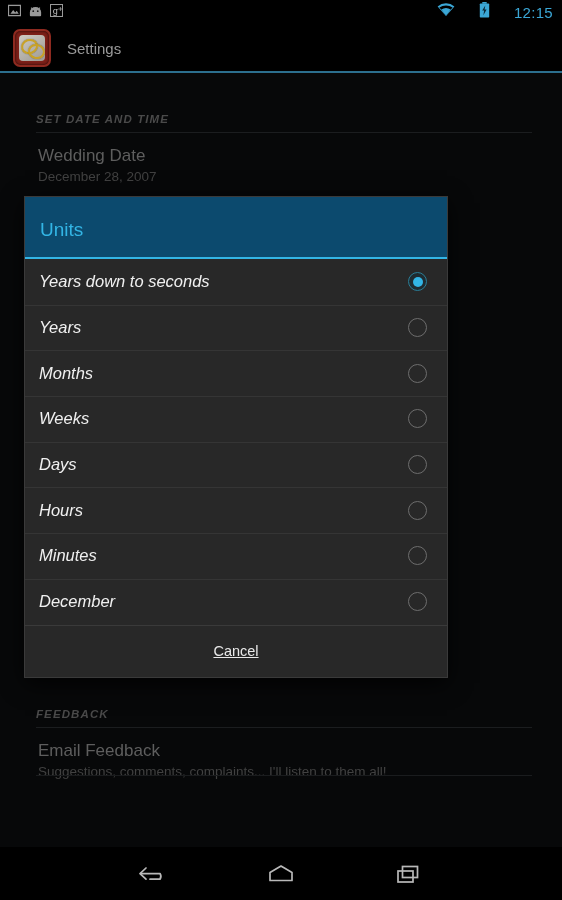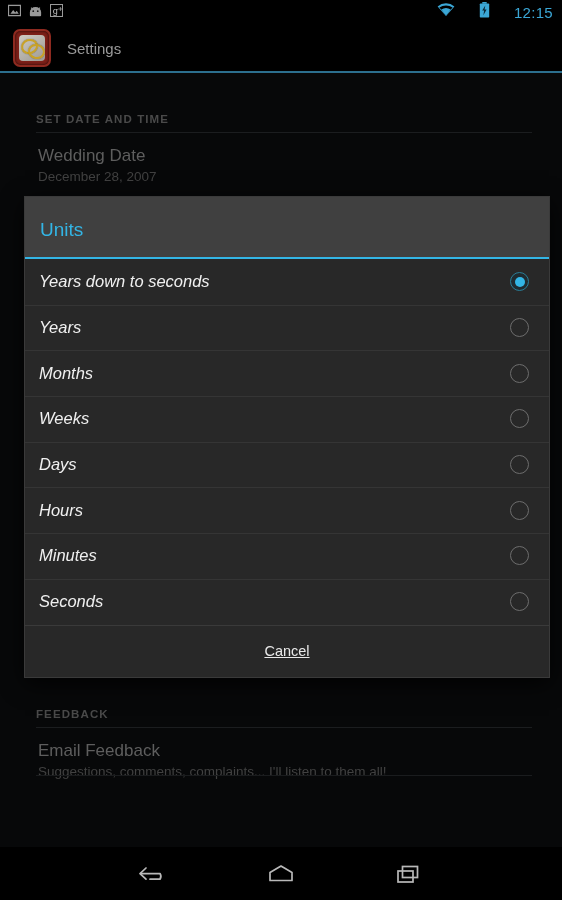--- a/index.html
+++ b/index.html
@@ -45,34 +45,34 @@
   #app-title{ color:#9a9a9a; font-size:15px; margin-left:16px; }
   #ab-underline{
     position:absolute; top:71px; left:0; width:562px; height:2px;
     background:#2c6f8e;
   }
 
   
   #page{ position:absolute; top:73px; left:0; width:562px; height:774px; background:#070809; }
   .section-hdr{
     color:#4a4a4a; font-size:11.5px; font-weight:bold; letter-spacing:1.1px;
-    padding-left:36px; padding-bottom:7px;
+    padding-left:36px; padding-bottom:7px;font-style:italic;
   }
   .hdr-rule{ height:1px; background:#1b1d1f; margin:0 30px 0 36px; }
   .pref{ padding:13px 17px 13px 38px; }
   .pref-title{ color:#5e5e5e; font-size:17px; }
   .pref-sub{ color:#414141; font-size:13.5px; margin-top:3px; }
 
   #sec-datetime{ position:absolute; top:40px; left:0; width:562px; }
   #sec-feedback{ position:absolute; top:635px; left:0; width:562px; }
 
   
   #dialog{
-    position:absolute; left:25px; top:197px; width:524px;
-    background:#404040;
+    position:absolute; left:25px; top:197px; width:422px;
+    background:#0c4a6e;
     box-shadow:0 0 0 1px #3a3a3a, 0 6px 22px rgba(0,0,0,.85);
   }
   #dlg-title{
     color:#33b5e5; font-size:19px;
     padding:22px 0 16px 15px;
   }
   #dlg-title-rule{ height:2px; background:#33b5e5; }
 
   .opt{
     position:relative; height:45.7px;
@@ -217,21 +217,21 @@
         </div>
         <div class="opt">
           <span class="opt-label">Hours</span>
           <span class="radio"></span>
         </div>
         <div class="opt">
           <span class="opt-label">Minutes</span>
           <span class="radio"></span>
         </div>
         <div class="opt">
-          <span class="opt-label">Seconds</span>
+          <span class="opt-label">December</span>
           <span class="radio"></span>
         </div>
       </div>
     <div id="dlg-cancel">
       <span>Cancel</span>
     </div>
   </div>
 
   <div id="navbar">
     <div class="navbtn">

